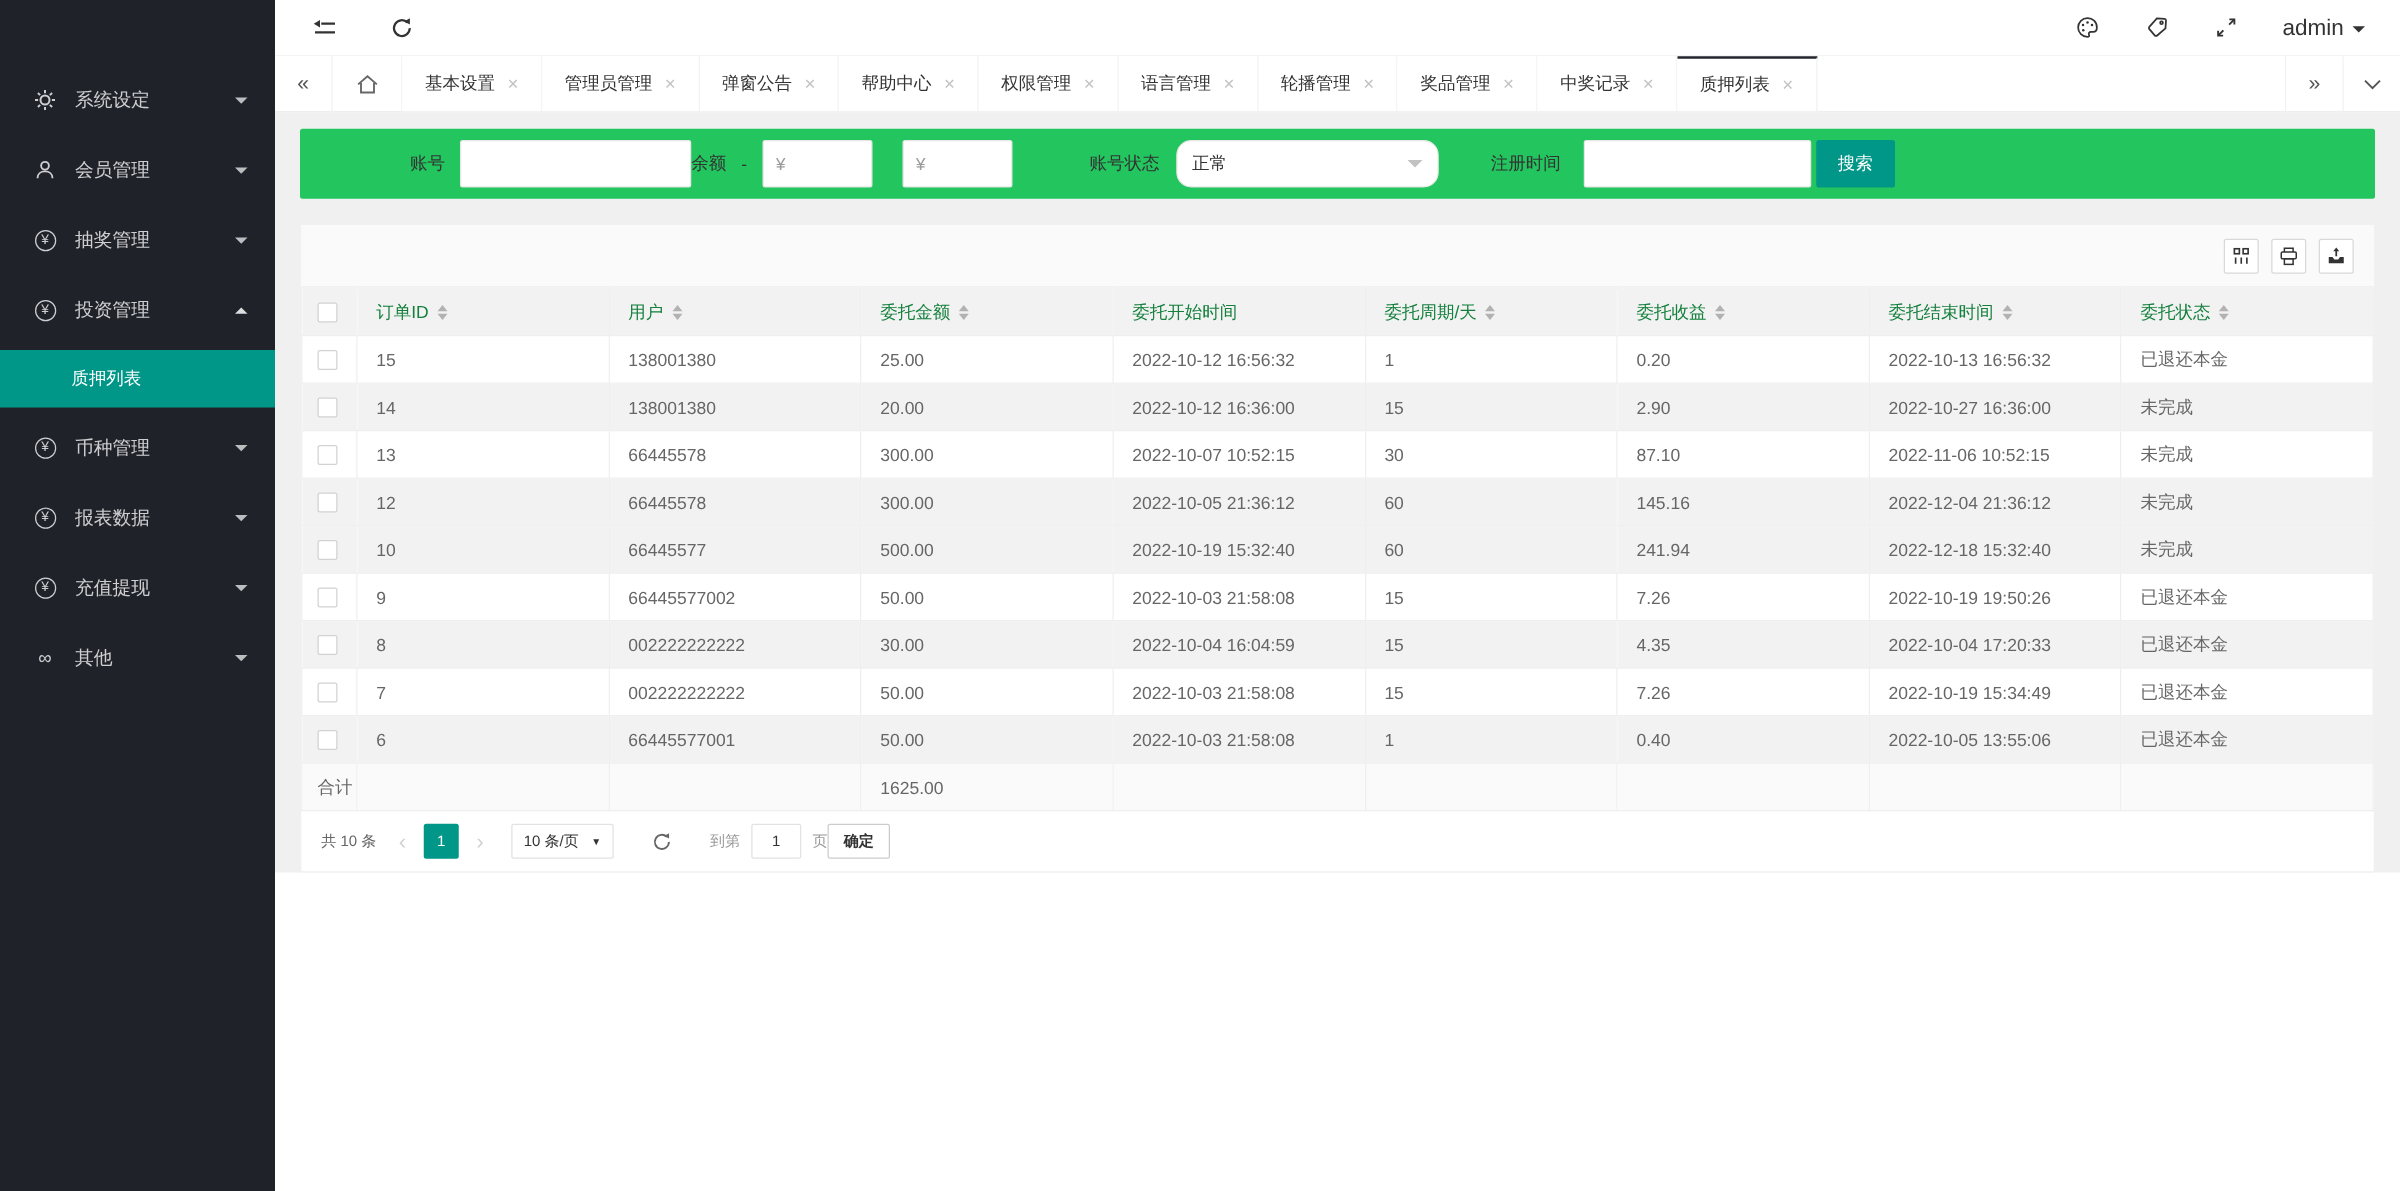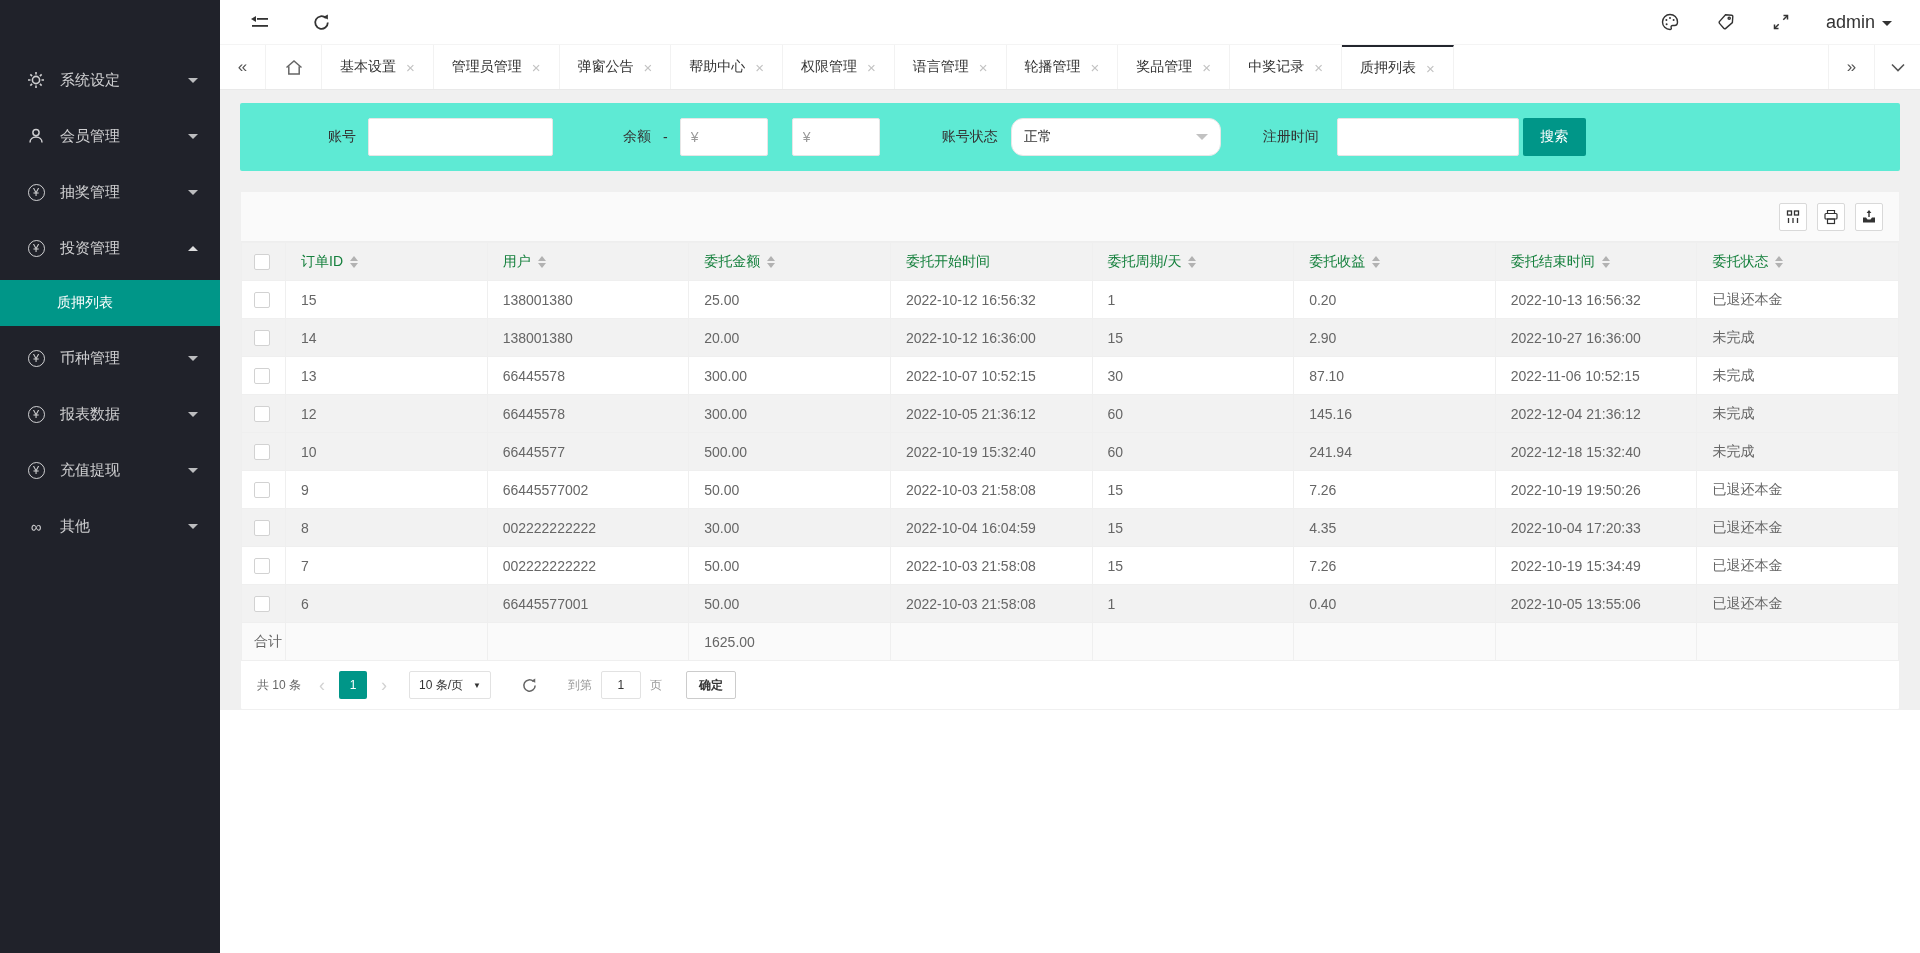--- a/index.html
+++ b/index.html
@@ -32,26 +32,26 @@
   .tab-home { width:56px; display:flex; align-items:center; justify-content:center; border-right:1px solid #f2f2f2; cursor:pointer; }
   .tab { display:flex; align-items:center; padding:0 18px; font-size:14px; color:#333; border-right:1px solid #f2f2f2; cursor:pointer; position:relative; background:#fff; }
   .tab .tab-close { margin-left:10px; color:#c2c2c2; font-size:15px; line-height:1; }
   .tab.active { border-top:2px solid #23262e; }
   .tab-right { margin-left:auto; display:flex; }
   .tab-right .tab-ctrl { border-right:none; border-left:1px solid #f2f2f2; color:#555; }
 
   
   .content { position:absolute; left:220px; top:90px; width:1700px; background:#f0f0f0; padding:13px 20px 0 20px; }
 
-  .filter-card { background:#5eead4; border-radius:2px; height:68px; display:flex; align-items:center; font-size:14px; color:#333; white-space:nowrap; }
+  .filter-card { background:#22c55e; border-radius:2px; height:56px; display:flex; align-items:center; font-size:14px; color:#333; white-space:nowrap; }
   .f-input { height:38px; border:1px solid #e6e6e6; border-radius:2px; padding:0 10px; font-size:14px; color:#333; outline:none; background:#fff; font-family:inherit; }
   .f-input::placeholder { color:#9a9a9a; }
   .lbl-account { margin-left:88px; }
   .in-account { width:185px; margin-left:12px; }
-  .lbl-balance { margin-left:70px; }
+  .lbl-balance { }
   .dash { margin-left:12px; color:#333; }
   .in-bal-min { width:88px; margin-left:12px; }
   .in-bal-max { width:88px; margin-left:24px; }
   .lbl-status { margin-left:62px; }
   .f-select { width:210px; height:38px; border:1px solid #e6e6e6; border-radius:12px; margin-left:13px; display:flex; align-items:center; justify-content:space-between; padding:0 12px; cursor:pointer; background:#fff; }
   .sel-caret { width:0; height:0; border-left:6px solid transparent; border-right:6px solid transparent; border-top:6px solid #c2c2c2; }
   .lbl-regtime { margin-left:42px; }
   .in-regtime { width:182px; margin-left:18px; }
   .search-btn { margin-left:4px; width:63px; height:38px; background:#009688; color:#fff; border:none; border-radius:2px; font-size:14px; cursor:pointer; font-family:inherit; }
 
@@ -77,21 +77,21 @@
   .pager { display:flex; align-items:center; padding:10px 16px; font-size:12px; color:#666; height:48px; }
   .pg-total { margin-right:8px; }
   .pg-arrow { width:26px; height:26px; display:flex; align-items:center; justify-content:center; color:#d2d2d2; font-size:18px; cursor:pointer; }
   .pg-cur { min-width:28px; height:28px; background:#009688; color:#fff; display:flex; align-items:center; justify-content:center; border-radius:2px; margin:0 4px; cursor:pointer; }
   .pg-size { height:28px; border:1px solid #e2e2e2; border-radius:2px; background:#fff; display:flex; align-items:center; gap:10px; padding:0 9px; margin-left:12px; cursor:pointer; color:#333; }
   .pg-size .mini-caret { font-size:8px; color:#333; }
   .pg-refresh { margin-left:30px; display:flex; cursor:pointer; }
   .pg-goto { margin-left:30px; color:#999; }
   .pg-input { width:40px; height:28px; border:1px solid #e2e2e2; border-radius:2px; text-align:center; margin:0 9px; font-size:12px; color:#333; outline:none; font-family:inherit; }
   .pg-unit { color:#999; }
-  .pg-confirm { margin-left:24px; height:28px; padding:0 12px; border:1px solid #ccc; background:#fff; border-radius:2px; font-size:12px; color:#333; font-weight:700; cursor:pointer; font-family:inherit; }
+  .pg-confirm { margin-left:0; height:28px; padding:0 12px; border:1px solid #ccc; background:#fff; border-radius:2px; font-size:12px; color:#333; font-weight:700; cursor:pointer; font-family:inherit; }
 </style>
 </head>
 <body>
 
 <div class="sidebar">
   <div class="menu">
       <div class="menu-item">
         <span class="menu-icon">
           <svg width="18" height="18" viewBox="0 0 18 18" fill="none" stroke="rgba(255,255,255,.78)" stroke-width="1.6">
             <circle cx="9" cy="9" r="3.6"></circle>

